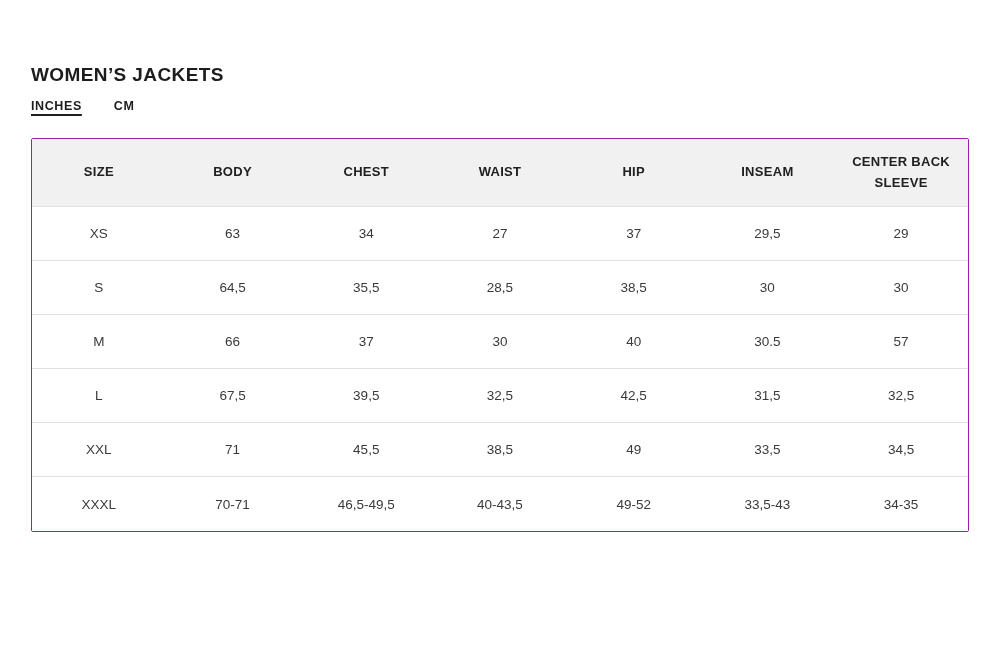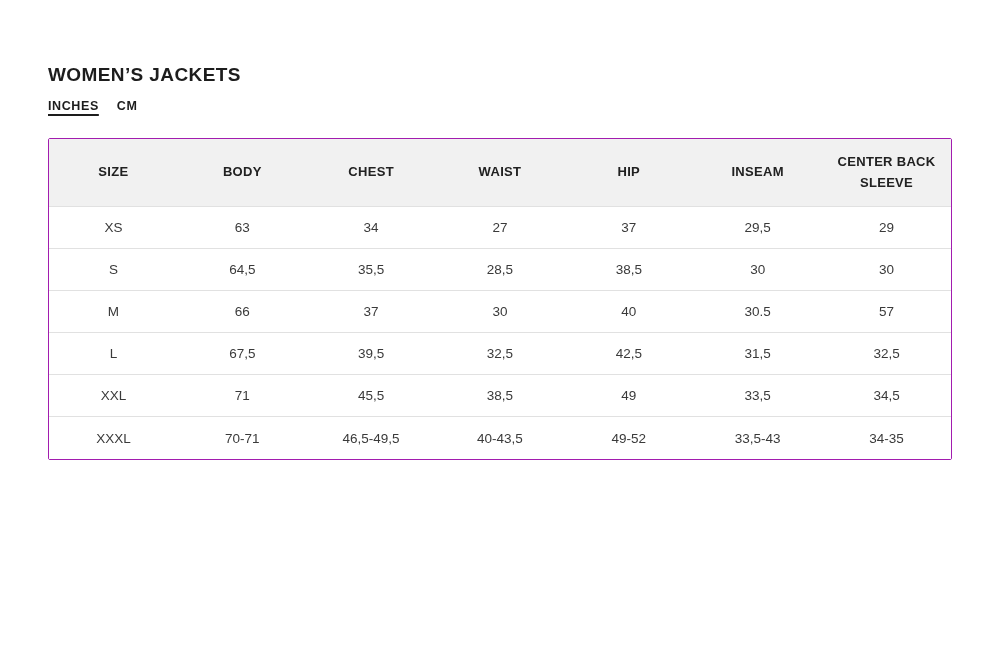--- a/index.html
+++ b/index.html
@@ -5,34 +5,34 @@
   * { margin: 0; padding: 0; box-sizing: border-box; }
   html, body {
     width: 1000px;
     height: 666px;
     background: #ffffff;
     font-family: "Liberation Sans", "DejaVu Sans", sans-serif;
     color: #1a1a1a;
     overflow: hidden;
   }
   .container {
-    padding: 0 48px;
+    padding: 0 31px;
   }
   .page-title {
     margin-top: 64px;
     font-size: 19px;
     font-weight: 600;
     letter-spacing: 0.4px;
     color: #1d1d1d;
   }
   .unit-tabs {
     margin-top: 13px;
     display: flex;
     align-items: center;
-    gap: 18px;
+    gap: 32px;
   }
   .unit-tab {
     font-size: 12.5px;
     font-weight: 600;
     letter-spacing: 0.6px;
     color: #1d1d1d;
     cursor: pointer;
     background: none;
     border: none;
     font-family: inherit;
@@ -61,21 +61,21 @@
     font-weight: 700;
     letter-spacing: 0.3px;
     color: #212121;
     text-align: center;
     vertical-align: middle;
     padding: 4px 14px;
     line-height: 1.55;
     border-bottom: 1px solid #e1e1e1;
   }
   table.size-table td {
-    height: 42px;
+    height: 54px;
     font-size: 13.5px;
     font-weight: 400;
     color: #3a3a3a;
     text-align: center;
     vertical-align: middle;
     border-bottom: 1px solid #e1e1e1;
     padding: 0 6px;
     background: #ffffff;
   }
   table.size-table tbody tr:last-child td {

